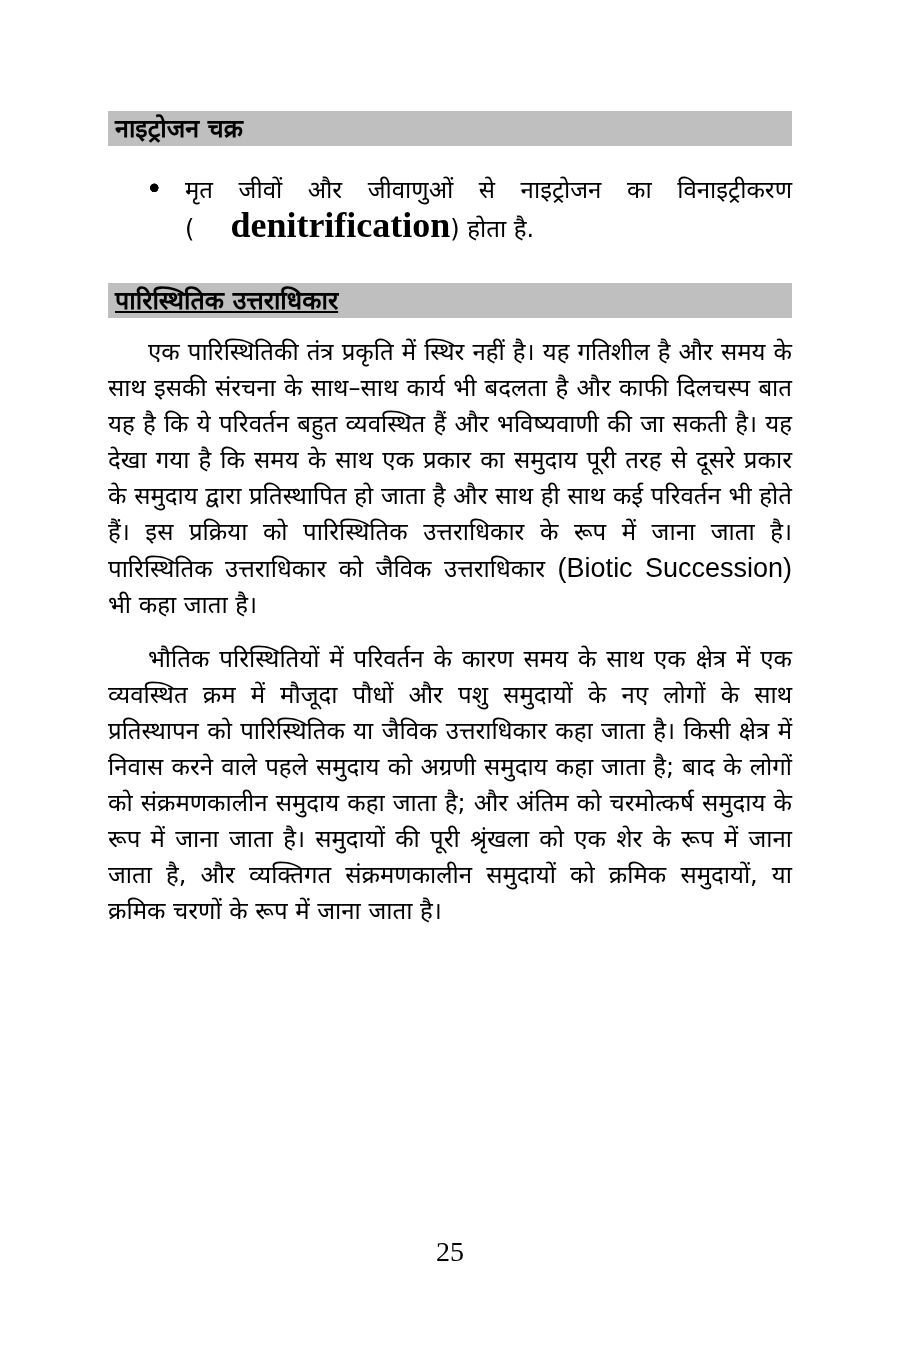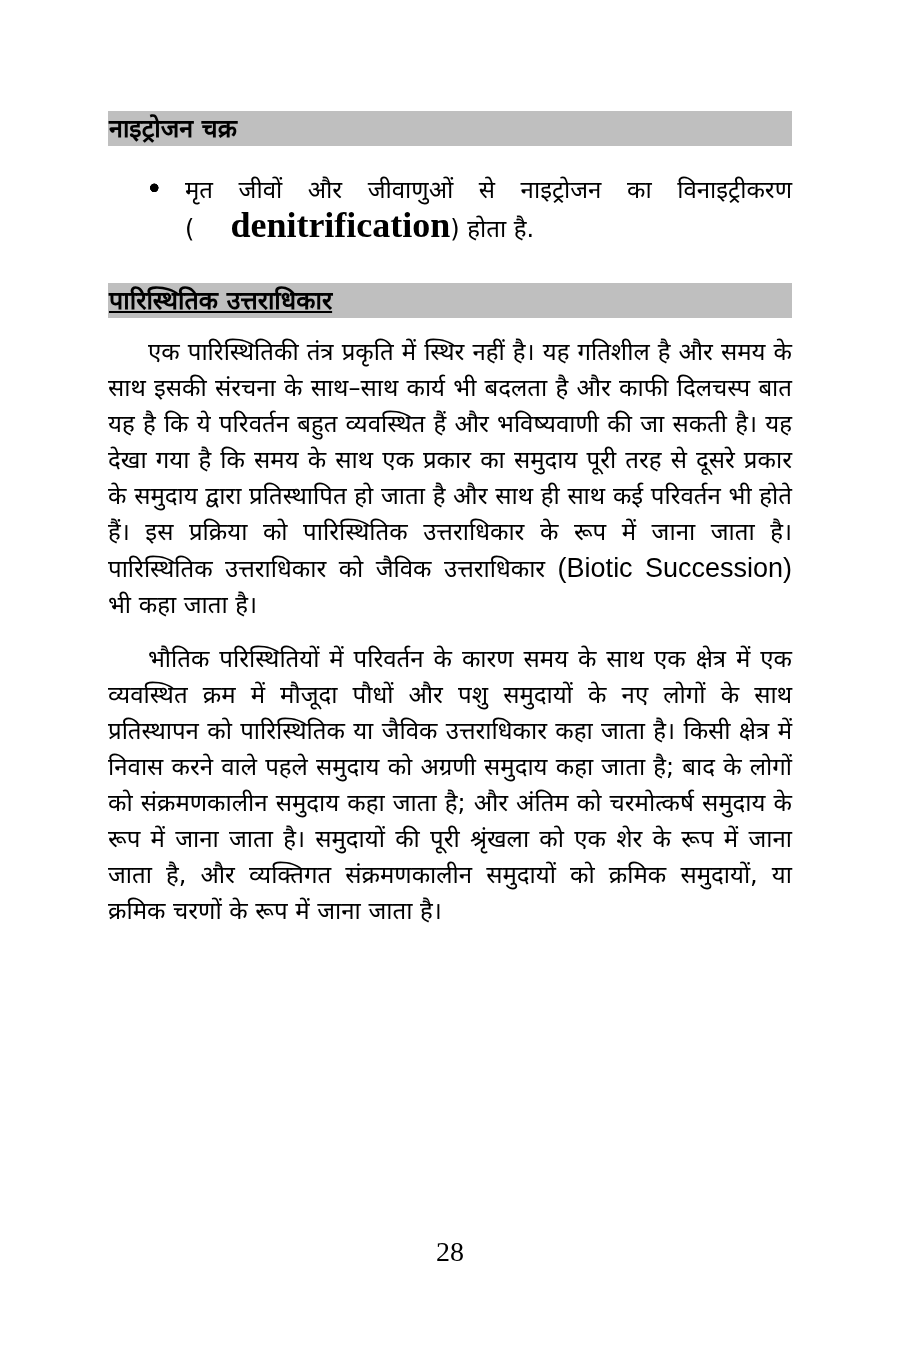--- a/index.html
+++ b/index.html
@@ -21,21 +21,21 @@
     left: 108px;
     top: 111px;
     width: 684px;
   }
   .section-header {
     background: #bfbfbf;
     font-weight: bold;
     font-size: 25px;
     line-height: 35px;
     height: 35px;
-    padding-left: 1px;
+    padding-left: 7px;
     box-sizing: border-box;
     overflow: hidden;
     white-space: nowrap;
   }
   .section-header.second {
     margin-top: 36px;
     text-decoration: underline;
   }
   ul.bullets {
     list-style: none;
@@ -117,14 +117,14 @@
     <div class="section-header second">
       <span>पारिस्थितिक उत्तराधिकार</span>
     </div>
 
     <p class="para first-after-header"><span>एक पारिस्थितिकी तंत्र प्रकृति में स्थिर नहीं है। यह गतिशील है और समय के साथ इसकी संरचना के साथ–साथ कार्य भी बदलता है और काफी दिलचस्प बात यह है कि ये परिवर्तन बहुत व्यवस्थित हैं और भविष्यवाणी की जा सकती है। यह देखा गया है कि समय के साथ एक प्रकार का समुदाय पूरी तरह से दूसरे प्रकार के समुदाय द्वारा प्रतिस्थापित हो जाता है और साथ ही साथ कई परिवर्तन भी होते हैं। इस प्रक्रिया को पारिस्थितिक उत्तराधिकार के रूप में जाना जाता है। पारिस्थितिक उत्तराधिकार को जैविक उत्तराधिकार </span><span class="latin-serif">(Biotic Succession)</span><span> भी कहा जाता है।</span></p>
 
     <p class="para"><span>भौतिक परिस्थितियों में परिवर्तन के कारण समय के साथ एक क्षेत्र में एक व्यवस्थित क्रम में मौजूदा पौधों और पशु समुदायों के नए लोगों के साथ प्रतिस्थापन को पारिस्थितिक या जैविक उत्तराधिकार कहा जाता है। किसी क्षेत्र में निवास करने वाले पहले समुदाय को अग्रणी समुदाय कहा जाता है; बाद के लोगों को संक्रमणकालीन समुदाय कहा जाता है; और अंतिम को चरमोत्कर्ष समुदाय के रूप में जाना जाता है। समुदायों की पूरी श्रृंखला को एक शेर के रूप में जाना जाता है, और व्यक्तिगत संक्रमणकालीन समुदायों को क्रमिक समुदायों, या क्रमिक चरणों के रूप में जाना जाता है।</span></p>
 
   </div>
 
-  <div class="page-number">28</div>
+  <div class="page-number">25</div>
 </div>
 
 </body></html>

